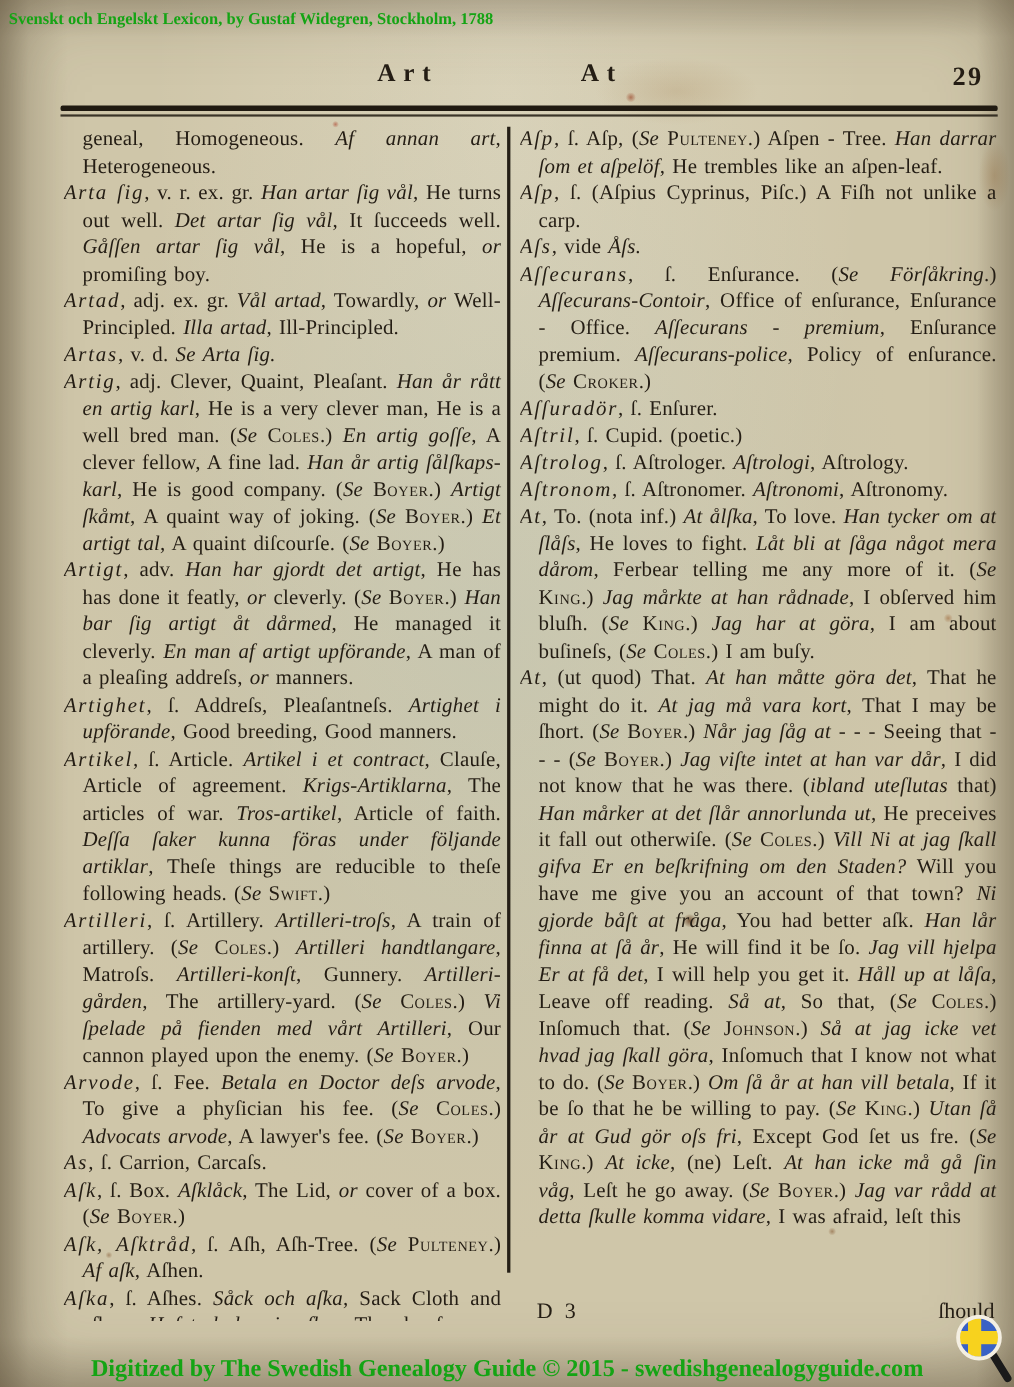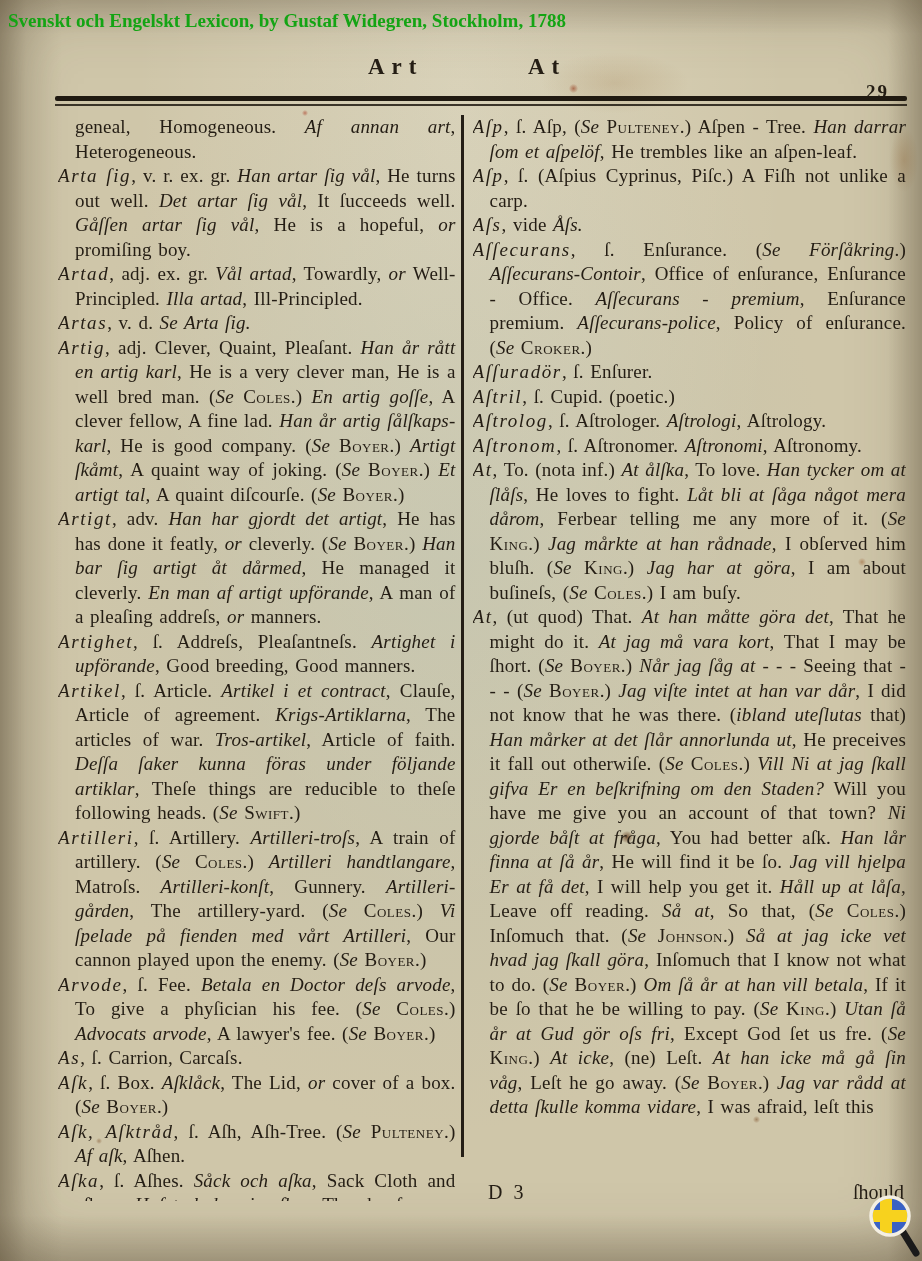--- a/index.html
+++ b/index.html
@@ -11,30 +11,30 @@
       linear-gradient(90deg, rgba(86,73,50,0.40) 0px, rgba(86,73,50,0.12) 26px, rgba(86,73,50,0) 62px),
       linear-gradient(270deg, rgba(86,73,50,0.28) 0px, rgba(86,73,50,0) 34px),
       linear-gradient(180deg, rgba(86,73,50,0.20) 0px, rgba(86,73,50,0) 34px),
       linear-gradient(0deg, rgba(86,73,50,0.25) 0px, rgba(86,73,50,0) 46px),
       #cfc6a9;
     box-shadow: inset 0 0 70px rgba(74,61,40,0.35);
     font-family:"Liberation Serif","DejaVu Serif",serif;
     color:#241d14;
   }
   .green-banner{
-    position:absolute;color:#14a414;font-weight:bold;font-size:19px;
+    position:absolute;color:#14a414;font-weight:bold;font-size:15px;
     font-family:"Liberation Serif","DejaVu Serif",serif;white-space:nowrap;
   }
   .banner-top{left:8px;top:10px;}
   .banner-bottom{left:0;right:0;bottom:4px;text-align:center;font-size:22px;}
   .running-head{position:absolute;top:52px;left:0;width:100%;height:34px;font-size:23px;font-weight:bold;}
   .rh-word{position:absolute;letter-spacing:7px;}
-  .rh-art{left:368px;top:2px;}
+  .rh-art{left:343px;top:2px;}
   .rh-at{left:528px;top:2px;}
-  .rh-page{position:absolute;left:866px;top:5px;font-size:19px;font-weight:bold;letter-spacing:2px;margin-top:24px;}
+  .rh-page{position:absolute;left:866px;top:5px;font-size:24px;font-weight:bold;letter-spacing:2px;}
   .rule{position:absolute;left:55px;width:852px;background:#201a11;}
   .rule-thick{top:96px;height:5px;border-radius:2px;}
   .rule-thin{top:104px;height:2px;opacity:.85;}
   .columns{position:absolute;left:58px;top:115px;width:848px;height:1086px;display:flex;overflow:hidden;}
   .col{overflow:hidden;}
   .col-left{width:398px;}
   .col-right{width:434px;margin-left:9px;}
   .divider{width:3px;background:#241e16;margin-left:5px;height:1042px;flex:none;}
   .entry{
     margin:0;font-size:19px;line-height:24.5px;text-align:justify;
@@ -118,20 +118,21 @@
         <p class="entry"><span class="h">At</span><span class="r">, To. (nota inf.) </span><span class="i">At ålſka</span><span class="r">, To love. </span><span class="i">Han tycker om at ſlåſs</span><span class="r">, He loves to fight. </span><span class="i">Låt bli at ſåga något mera dårom</span><span class="r">, Ferbear telling me any more of it. (</span><span class="i">Se </span><span class="sc">King</span><span class="r">.) </span><span class="i">Jag mårkte at han rådnade</span><span class="r">, I obſerved him bluſh. (</span><span class="i">Se </span><span class="sc">King</span><span class="r">.) </span><span class="i">Jag har at göra</span><span class="r">, I am about buſineſs, (</span><span class="i">Se </span><span class="sc">Coles</span><span class="r">.) I am buſy.</span></p>
         <p class="entry"><span class="h">At</span><span class="r">, (ut quod) That. </span><span class="i">At han måtte göra det</span><span class="r">, That he might do it. </span><span class="i">At jag må vara kort</span><span class="r">, That I may be ſhort. (</span><span class="i">Se </span><span class="sc">Boyer</span><span class="r">.) </span><span class="i">Når jag ſåg at - - -</span><span class="r"> Seeing that - - - (</span><span class="i">Se </span><span class="sc">Boyer</span><span class="r">.) </span><span class="i">Jag viſte intet at han var dår</span><span class="r">, I did not know that he was there. (</span><span class="i">ibland uteſlutas </span><span class="r">that) </span><span class="i">Han mårker at det ſlår annorlunda ut</span><span class="r">, He preceives it fall out otherwiſe. (</span><span class="i">Se </span><span class="sc">Coles</span><span class="r">.) </span><span class="i">Vill Ni at jag ſkall gifva Er en beſkrifning om den Staden?</span><span class="r"> Will you have me give you an account of that town? </span><span class="i">Ni gjorde båſt at fråga</span><span class="r">, You had better aſk. </span><span class="i">Han lår finna at ſå år</span><span class="r">, He will find it be ſo. </span><span class="i">Jag vill hjelpa Er at få det</span><span class="r">, I will help you get it. </span><span class="i">Håll up at låſa</span><span class="r">, Leave off reading. </span><span class="i">Så at</span><span class="r">, So that, (</span><span class="i">Se </span><span class="sc">Coles</span><span class="r">.) Inſomuch that. (</span><span class="i">Se </span><span class="sc">Johnson</span><span class="r">.) </span><span class="i">Så at jag icke vet hvad jag ſkall göra</span><span class="r">, Inſomuch that I know not what to do. (</span><span class="i">Se </span><span class="sc">Boyer</span><span class="r">.) </span><span class="i">Om ſå år at han vill betala</span><span class="r">, If it be ſo that he be willing to pay. (</span><span class="i">Se </span><span class="sc">King</span><span class="r">.) </span><span class="i">Utan ſå år at Gud gör oſs fri</span><span class="r">, Except God ſet us fre. (</span><span class="i">Se </span><span class="sc">King</span><span class="r">.) </span><span class="i">At icke</span><span class="r">, (ne) Leſt. </span><span class="i">At han icke må gå ſin våg</span><span class="r">, Leſt he go away. (</span><span class="i">Se </span><span class="sc">Boyer</span><span class="r">.) </span><span class="i">Jag var rådd at detta ſkulle komma vidare</span><span class="r">, I was afraid, leſt this</span></p>
       </div>
   </div>
 
   <div class="sig-row">
     <span class="sig-mark">D 3</span>
     <span class="catchword">ſhould</span>
   </div>
 
+  <div class="green-banner banner-bottom">Digitized by The Swedish Genealogy Guide © 2015 - swedishgenealogyguide.com</div>
 
   <svg class="logo" viewBox="0 0 52 64" xmlns="http://www.w3.org/2000/svg">
     <defs>
         <clipPath id="lensClip">
           <circle cx="21" cy="21" r="17.5"></circle>
         </clipPath>
       </defs>
     <line x1="34" y1="37" x2="47" y2="58" stroke="#1a1a1a" stroke-width="7" stroke-linecap="round"></line>
     <circle cx="21" cy="21" r="19" fill="#3a62c4"></circle>
     <g clip-path="url(#lensClip)">

